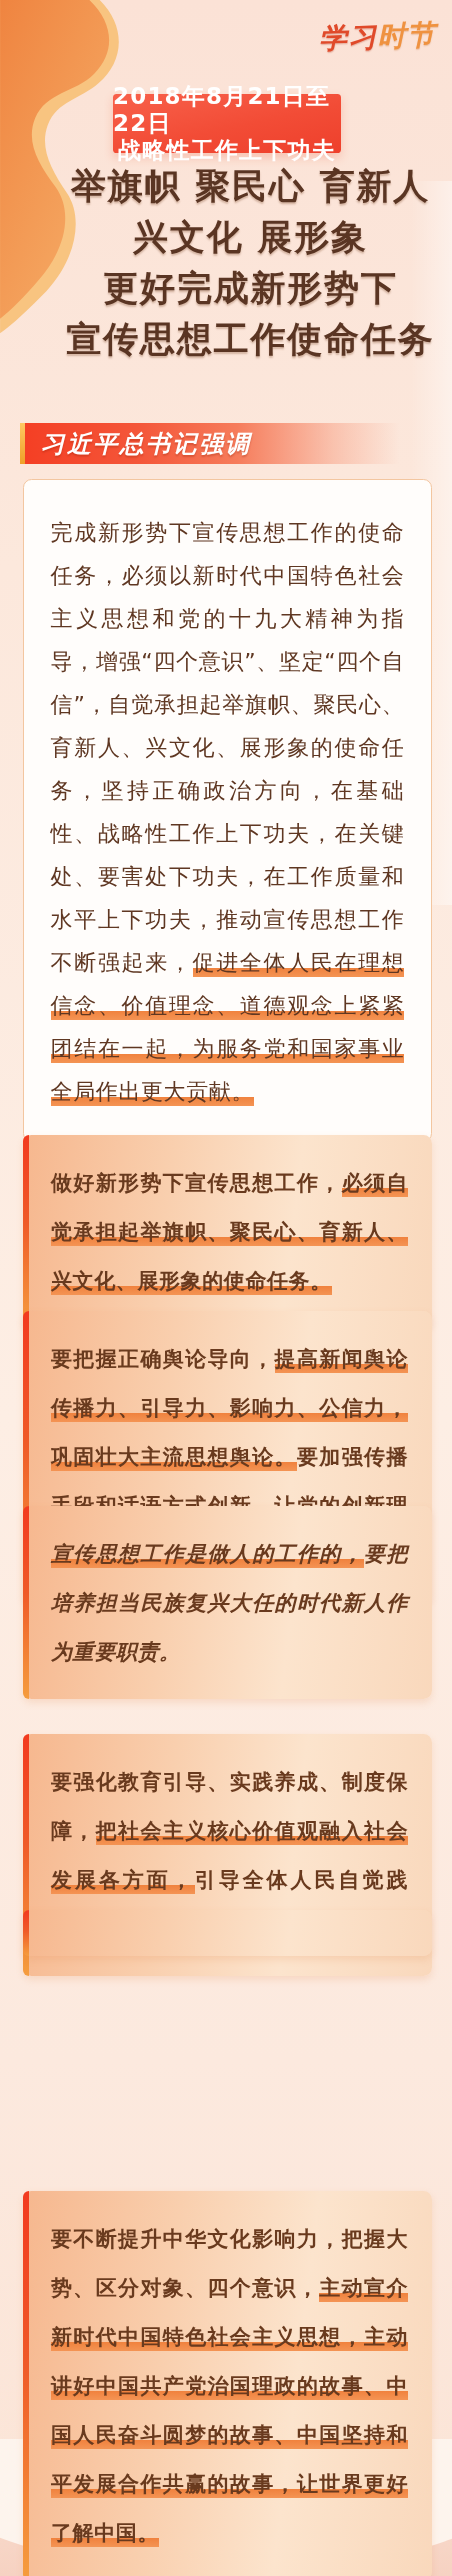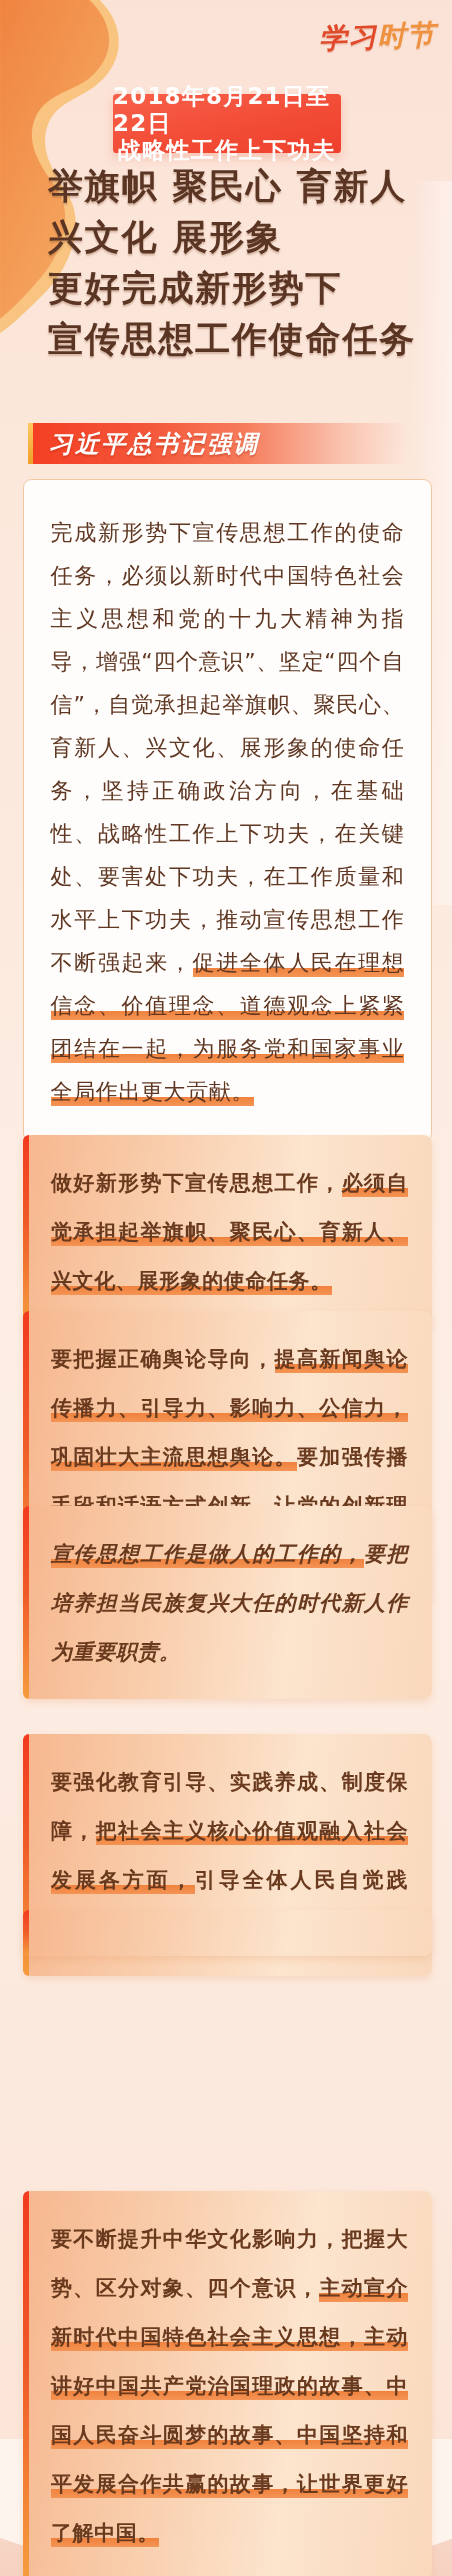--- a/index.html
+++ b/index.html
@@ -22,25 +22,25 @@
     transform:rotate(-2deg);white-space:nowrap;}
   .brand .b1{color:#e04a2a;text-shadow:0 1.2px 1.2px rgba(170,40,10,.25);}
   .brand .b2{color:#ef9240;text-shadow:0 1.2px 1.2px rgba(190,90,10,.25);}
   
   .banner{position:absolute;left:113px;top:94px;width:228px;height:59px;z-index:3;
     background:linear-gradient(168deg,#f8614b 0%,#f24c36 55%,#ee402c 100%);
     border-radius:3.6px;box-shadow:0 4.8px 9.7px rgba(238,80,50,.22);
     display:flex;flex-direction:column;justify-content:center;align-items:center;}
   .banner .bl{color:#ffffff;font-size:23px;font-weight:700;line-height:27px;letter-spacing:1.2px;}
   
-  .main-title{position:absolute;left:0;right:0;top:161px;z-index:3;
+  .main-title{position:absolute;left:0;right:0;top:161px;z-index:3;text-align:center;
     color:#5a3523;font-size:35px;font-weight:900;line-height:51px;letter-spacing:1.8px;
     text-shadow:0 2.4px 1.8px rgba(122,70,35,.30);padding-left:48px;}
   
-  .badge{position:absolute;left:28px;top:423px;height:41px;display:flex;z-index:3;}
+  .badge{position:absolute;left:20px;top:423px;height:41px;display:flex;z-index:3;}
   .badge-bar{width:4.8px;background:linear-gradient(180deg,#ffc862,#efa028);}
   .badge-ribbon{width:386px;display:flex;align-items:center;
     background:linear-gradient(90deg,#f43f24 0%,#f4573a 30%,#f67c5b 55%,rgba(247,150,120,.45) 80%,rgba(250,200,180,0) 97%);}
   .badge-text{font-size:24px;font-weight:800;font-style:italic;color:#fff;
     padding-left:15.7px;letter-spacing:2.4px;text-shadow:0 1.8px 1.8px rgba(150,30,0,.3);}
   
   .quote-card{position:absolute;left:23px;width:409px;z-index:2;box-sizing:border-box;
     border-radius:8.5px;}
   .quote-card p{margin:0;text-align:justify;}
   .card-white{background:#fffdfb;border:1.8px solid #f3c6a0;

